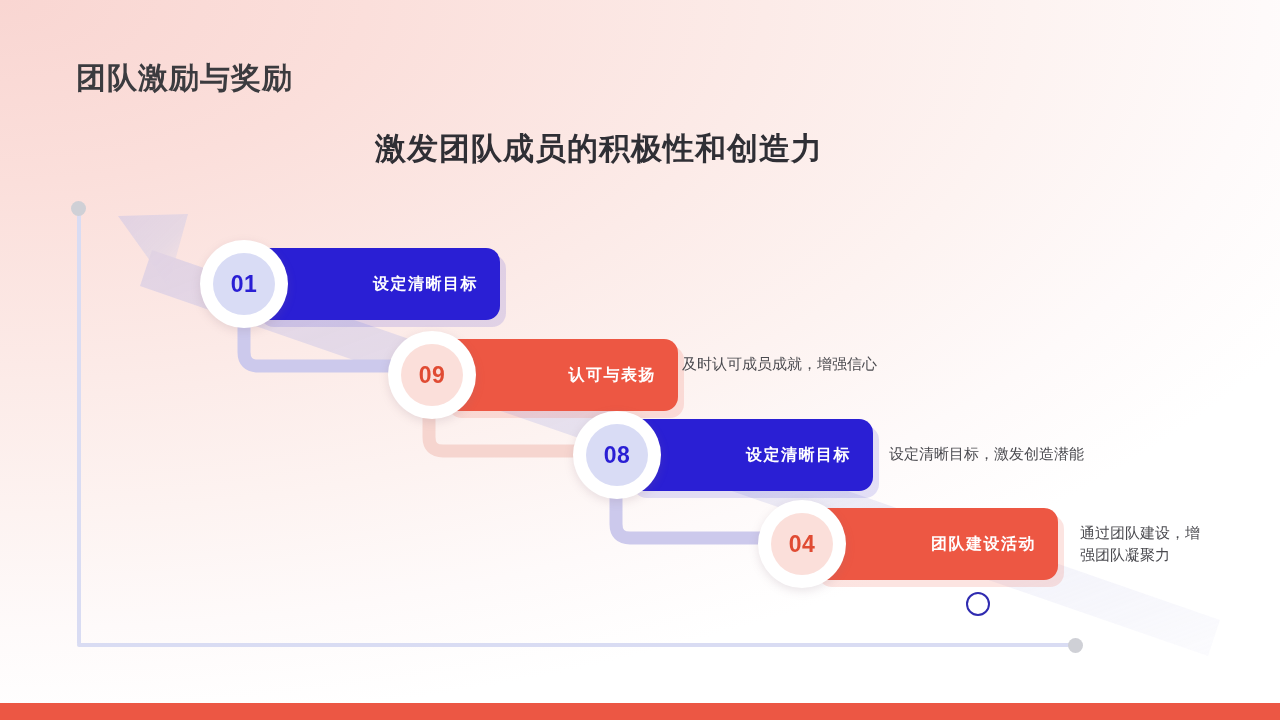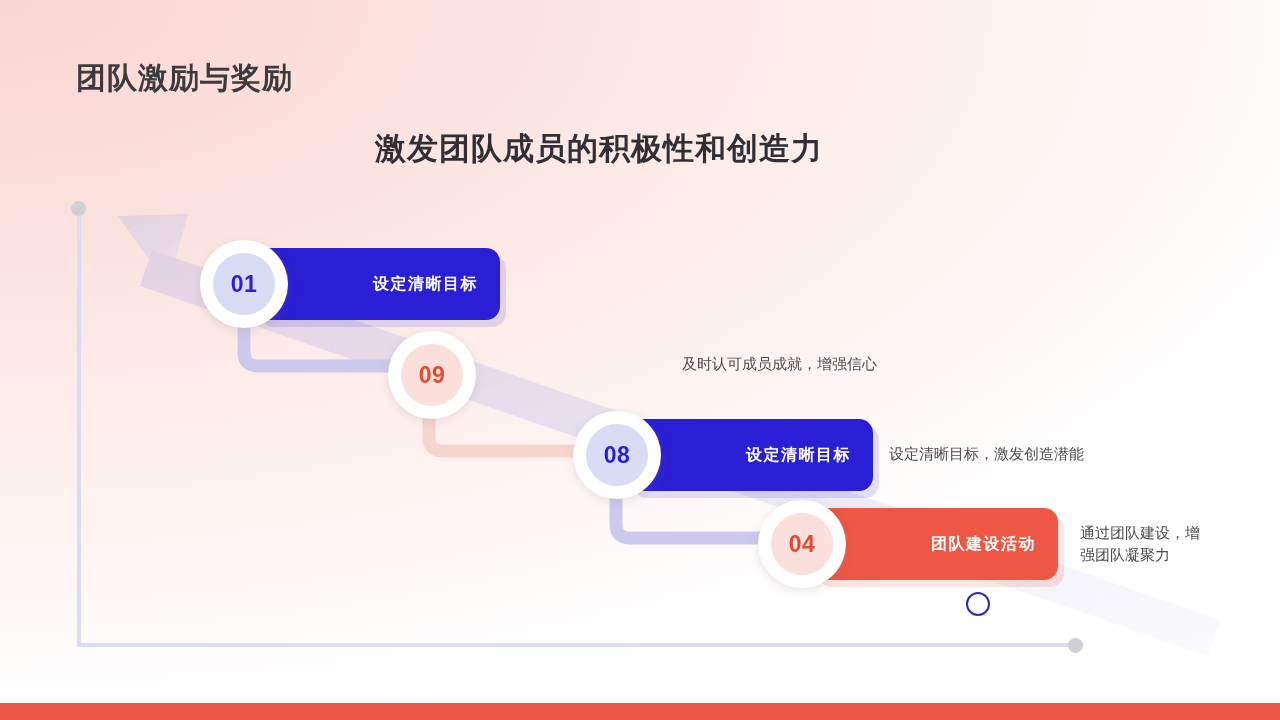--- a/index.html
+++ b/index.html
@@ -119,20 +119,23 @@
   <div class="row" style="left:200px;top:248px;width:300px;">
     <div class="chip blue" style="width:246px;">
       <span class="chip-label">设定清晰目标</span>
     </div>
     <div class="num-circle">
       <span class="num-inner blue">01</span>
     </div>
   </div>
 
   <div class="row" style="left:388px;top:339px;width:300px;">
+    <div class="chip red" style="width:236px;">
+      <span class="chip-label">认可与表扬</span>
+    </div>
     <div class="num-circle">
       <span class="num-inner red">09</span>
     </div>
   </div>
   <div class="desc" style="left:682px;top:353px;width:300px;">及时认可成员成就，增强信心</div>
 
   <div class="row" style="left:573px;top:419px;width:300px;">
     <div class="chip blue" style="width:246px;">
       <span class="chip-label">设定清晰目标</span>
     </div>

